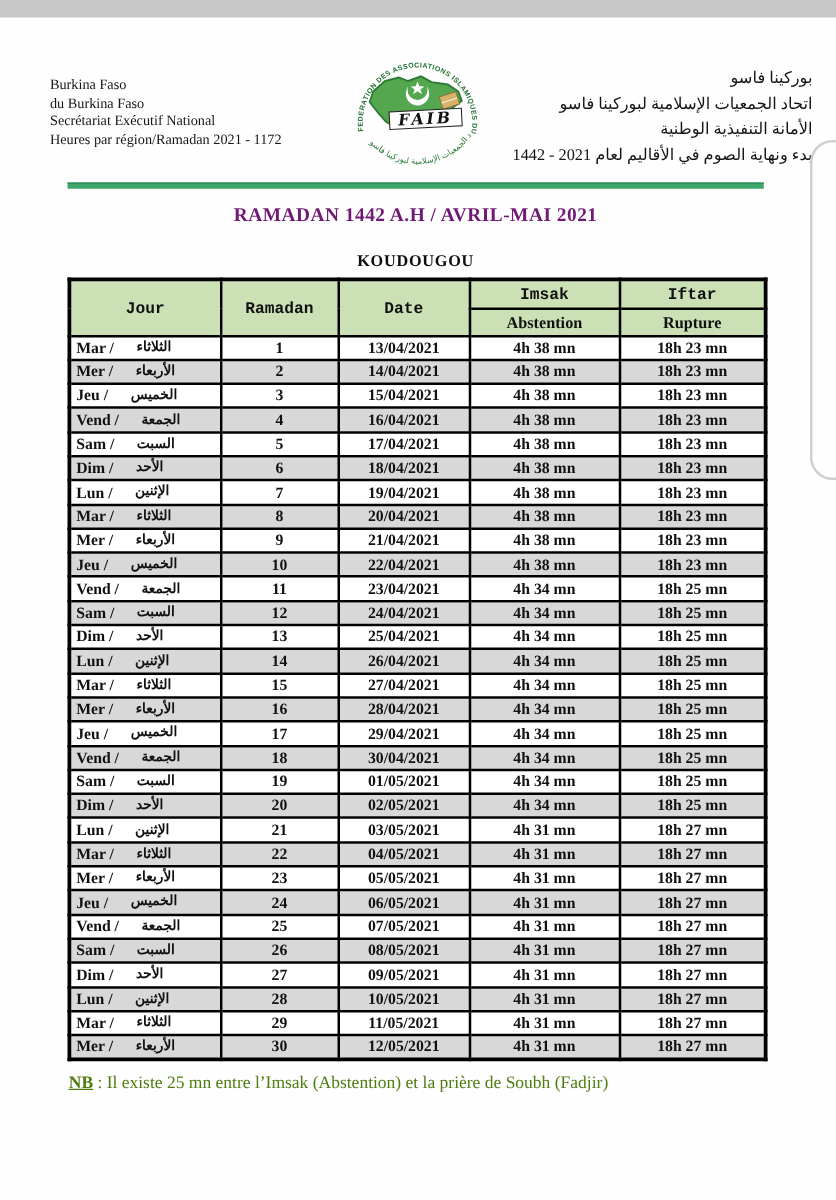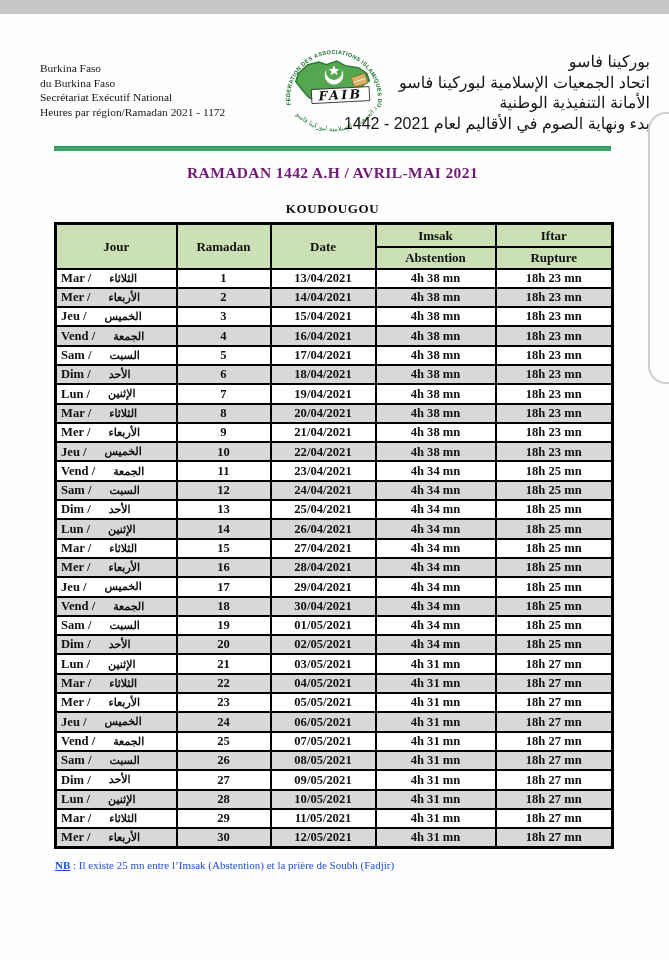--- a/index.html
+++ b/index.html
@@ -4,42 +4,42 @@
 <style>
   html,body{margin:0;padding:0;background:#fff;}
   #canvas{
     position:relative;width:669px;height:960px;background:#fefefe;
     overflow:hidden;font-family:"Liberation Serif",serif;color:#111;padding-left:11px;
   }
   .topstrip{position:absolute;left:0;top:0;width:669px;height:14px;background:#c7c7c7;}
   
   .hleft{position:absolute;left:40px;top:61px;font-size:11.4px;line-height:14.6px;color:#151515;}
   .hright{position:absolute;right:30px;top:52px;text-align:right;direction:rtl;
-          font-size:16px;line-height:20.5px;color:#151515;font-family:Liberation Sans, sans-serif;margin-left:21px;}
+          font-size:13px;line-height:20.5px;color:#151515;font-family:Liberation Serif, serif;margin-left:21px;}
   .logo{position:absolute;left:276px;top:34px;width:116px;height:112px;}
   .divider{position:absolute;left:54px;top:146px;width:557px;height:4px;background:#3fa56c;border-top:1px solid #2a8a54;}
   .title{position:absolute;left:54px;top:164px;width:557px;text-align:center;
          font-size:15.5px;font-weight:bold;letter-spacing:.4px;color:#701a75;}
   .city{position:absolute;left:54px;top:201px;width:557px;text-align:center;
         font-size:13px;font-weight:bold;letter-spacing:.6px;color:#0d0d0d;}
   
   table.ram{position:absolute;left:54px;top:222px;width:557px;border-collapse:collapse;
             table-layout:fixed;border:3px solid #000;font-weight:bold;}
   table.ram td,table.ram th{border:2px solid #000;padding:0;line-height:1;overflow:hidden;white-space:nowrap;}
   table.ram th{background:#cbe0b4;font-size:13px;}
-  tr.h1{height:23px;} tr.h2{height:22px;}
+  tr.h1{height:23px;font-family:Liberation Mono, monospace;} tr.h2{height:22px;}
   tbody tr{height:19.3px;}
   tbody tr.gray td{background:#d8d8d8;}
   tbody tr.white td{background:#fff;}
   td.c{ text-align:center;font-size:12.6px;}
   td.jour{font-size:12.6px;}
   .jwrap{display:flex;justify-content:flex-start;align-items:center;padding-left:4px;gap:18px;}
   .ar{font-family:Liberation Serif, serif;font-size:11px;font-weight:bold;}
   
-  .note{position:absolute;left:55px;top:859px;font-size:11px;color:#1d4ed8;}
+  .note{position:absolute;left:55px;top:859px;font-size:14px;color:#4d7c0f;}
   .note .nb{font-weight:bold;text-decoration:underline;}
   
   .edge-overlay{position:absolute;left:648px;top:112px;width:60px;height:268px;
                 border:2px solid #cfcfcf;border-radius:18px;background:transparent;}
 </style>
 </head>
 <body>
 
 <div id="canvas">
 

